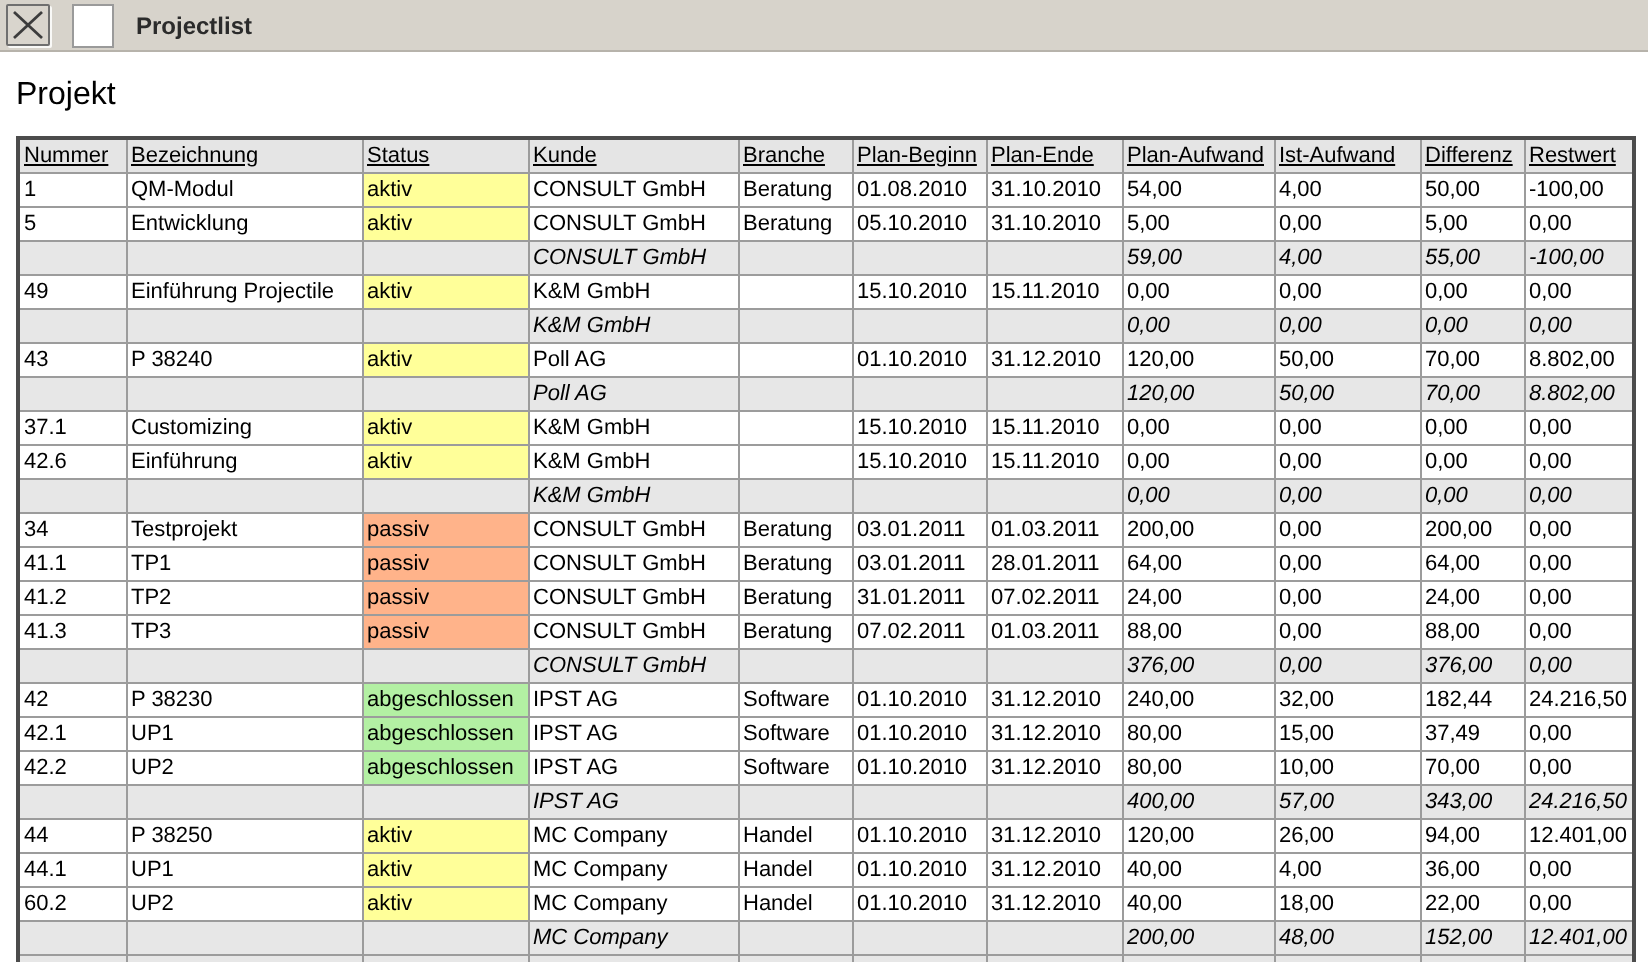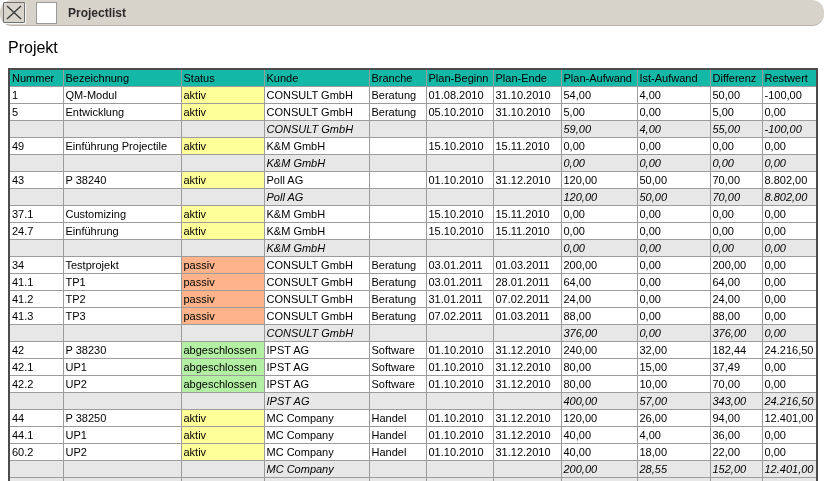--- a/index.html
+++ b/index.html
@@ -4,21 +4,21 @@
 <style>
   html,body{margin:0;padding:0;background:#fff;}
   body{
     width:824px;height:481px;overflow:hidden;
     font-family:"Liberation Sans",sans-serif;
     -webkit-font-smoothing:antialiased;
   }
   
   .titlebar{
     height:25px;background:#d7d3cb;border-bottom:1px solid #b7b3ab;
-    display:flex;align-items:center;border-radius:12px;
+    display:flex;align-items:center;
   }
   .close-btn{
     width:22px;height:21px;margin-left:3px;
     background:#d9d5cd;border:1px solid #6f6f6f;border-radius:1px;
     box-shadow:1px 1px 0 rgba(255,255,255,.85);
     display:flex;align-items:center;justify-content:center;
     padding:0;cursor:pointer;
   }
   .tab-box{
     width:19px;height:20px;margin-left:11px;
@@ -36,21 +36,21 @@
   table.projects{
     margin-left:8px;border-collapse:collapse;table-layout:fixed;
     width:808px;font-size:11px;
     border:2px solid #4c4c4c;
   }
   table.projects th,table.projects td{
     border:1px solid #9c9c9c;height:16px;padding:0 2px;
     overflow:hidden;white-space:nowrap;line-height:15px;
     font-weight:normal;text-align:left;color:#000;
   }
-  table.projects th{background:#14b8a6;}
+  table.projects th{background:#e5e5e5;text-decoration:underline;}
   td.r{text-align:right;}
   tr.subtotal td,tr.total td{background:#e7e7e7;font-style:italic;}
   td.kunde{color:#3333cc;}
   tr.project td.kunde{cursor:pointer;}
   tr.total td.kunde{color:#000;}
   td.neg{color:#ff0000;}
 </style>
 </head>
 <body>
 
@@ -197,21 +197,21 @@
         <td class="kunde">K&amp;M GmbH</td>
         <td></td>
         <td class="r">15.10.2010</td>
         <td>15.11.2010</td>
         <td class="r">0,00</td>
         <td class="r">0,00</td>
         <td class="r">0,00</td>
         <td class="r">0,00</td>
       </tr>
       <tr class="project">
-        <td>24.7</td>
+        <td>42.6</td>
         <td>Einführung</td>
         <td style="background: rgb(255, 255, 153);">aktiv</td>
         <td class="kunde">K&amp;M GmbH</td>
         <td></td>
         <td class="r">15.10.2010</td>
         <td>15.11.2010</td>
         <td class="r">0,00</td>
         <td class="r">0,00</td>
         <td class="r">0,00</td>
         <td class="r">0,00</td>
@@ -387,21 +387,21 @@
       </tr>
       <tr class="subtotal">
         <td></td>
         <td></td>
         <td></td>
         <td class="kunde">MC Company</td>
         <td></td>
         <td class="r"></td>
         <td></td>
         <td class="r">200,00</td>
-        <td class="r">28,55</td>
+        <td class="r">48,00</td>
         <td class="r">152,00</td>
         <td class="r">12.401,00</td>
       </tr>
       <tr class="total">
         <td></td>
         <td></td>
         <td></td>
         <td class="kunde">Summe</td>
         <td></td>
         <td class="r"></td>

